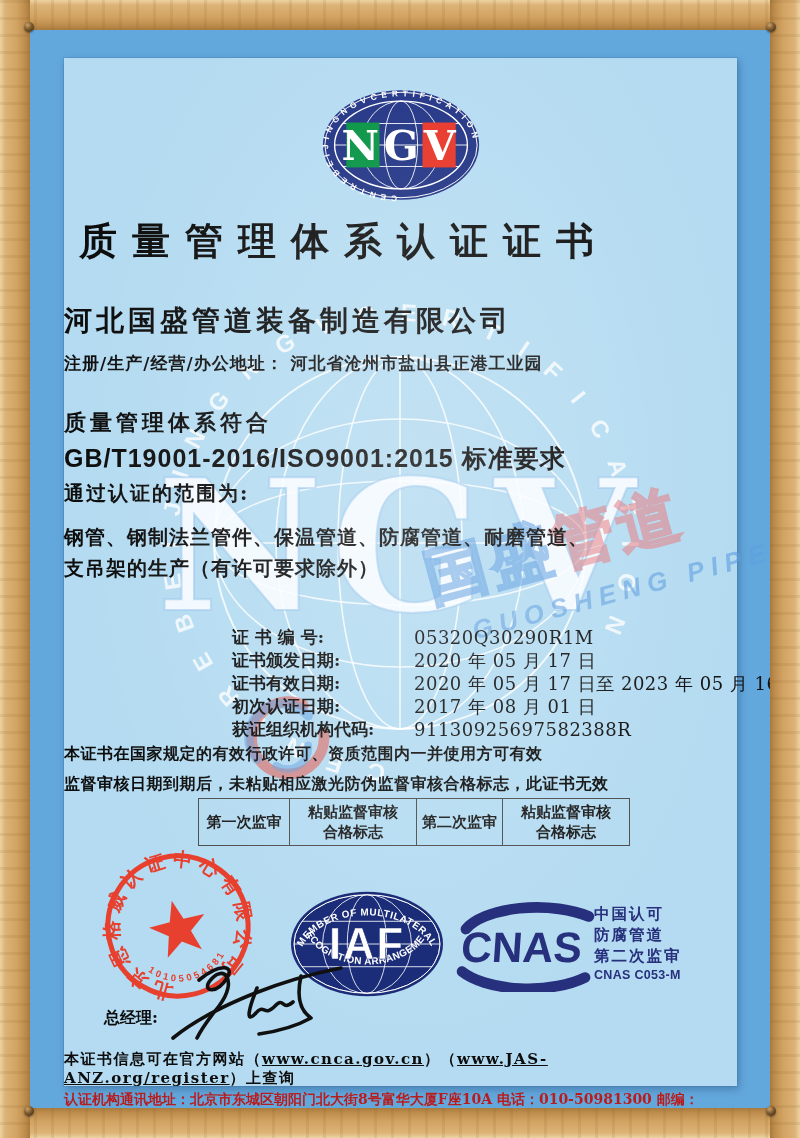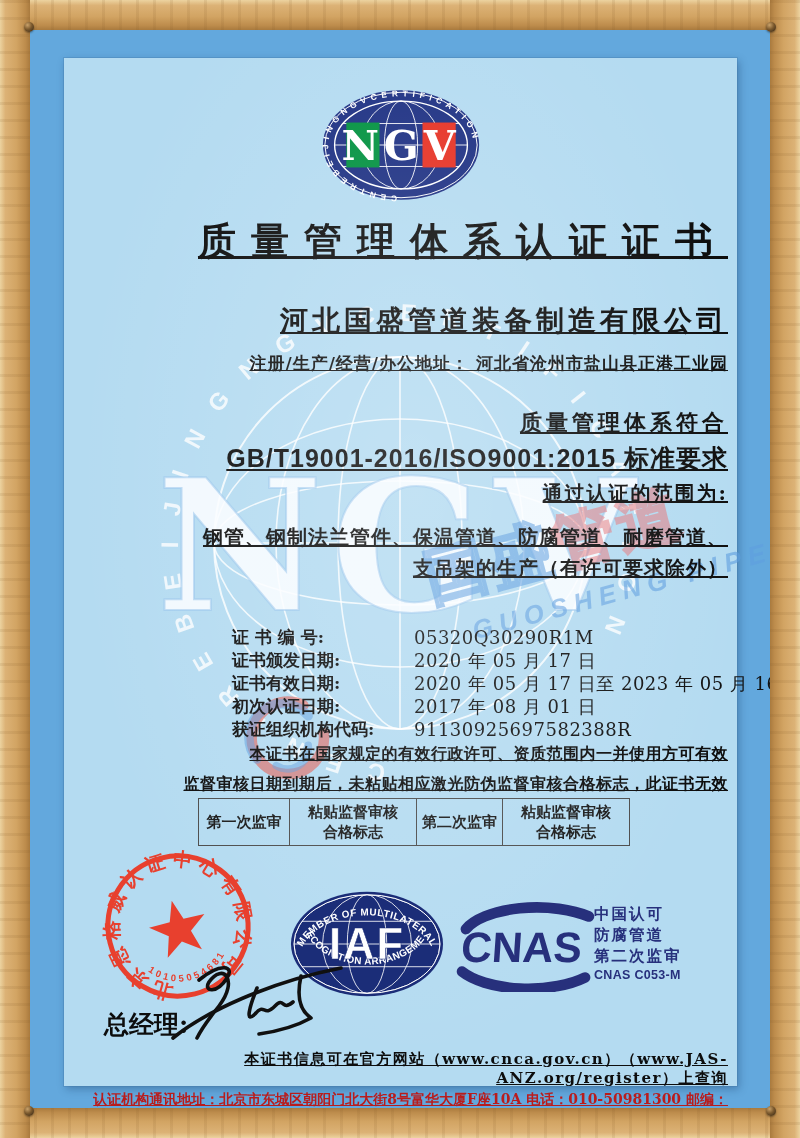--- a/index.html
+++ b/index.html
@@ -27,21 +27,21 @@
     box-shadow:0 1px 2px rgba(0,0,0,.4);}
   
   .paper{
     position:absolute;left:64px;top:58px;width:673px;height:1028px;z-index:1;
     background:#b4dbf1;
     box-shadow:0 0 0 1px rgba(60,110,160,.25), 2px 3px 8px rgba(20,50,90,.35);
   }
   .paper::after{content:"";position:absolute;inset:0;pointer-events:none;
     background:radial-gradient(ellipse at 52% 42%,rgba(255,255,255,.20) 0%,rgba(255,255,255,0) 68%);}
   .abs{position:absolute;}
-  .ctr{left:0;right:9px;text-align:right;text-decoration:underline;}
+  .ctr{left:0;right:16px;text-align:left;}
   
   .wm-ngv{left:56px;top:230px;z-index:0;pointer-events:none;}
   .wm-gs{left:130px;top:470px;width:560px;height:230px;z-index:0;pointer-events:none;
     transform:rotate(-15deg);}
   .wm-gs .cn{position:absolute;left:250px;top:0;font-size:62px;font-weight:bold;white-space:nowrap;
     letter-spacing:4px;color:transparent;}
   .wm-gs .cn .b{-webkit-text-stroke:2.2px rgba(96,158,222,.62);}
   .wm-gs .cn .r{-webkit-text-stroke:2.2px rgba(228,122,128,.58);}
   .wm-gs .en{position:absolute;left:282px;top:88px;font-size:26px;font-weight:bold;font-style:italic;
     font-family:"Liberation Sans",sans-serif;letter-spacing:7px;color:rgba(96,158,222,.62);white-space:nowrap;}
@@ -70,21 +70,21 @@
     text-align:center;vertical-align:middle;height:46px;padding:0 4px;line-height:1.35;}
   .audit .w1{width:82px;} .audit .w2{width:118px;} .audit .w3{width:77px;} .audit .w4{width:118px;}
   
   .seal{left:34px;top:788px;z-index:3;}
   .iaf{left:224px;top:830px;z-index:2;}
   .cnas{left:388px;top:842px;z-index:2;}
   .cnas-text{left:530px;top:845px;z-index:2;color:#27307c;}
   .cnas-text .cnl{font-size:15.5px;font-weight:bold;line-height:21px;letter-spacing:2px;}
   .cnas-text .enl{font-size:12.5px;font-weight:bold;line-height:19px;
     font-family:"Liberation Sans",sans-serif;letter-spacing:.3px;}
-  .gm-label{left:40px;top:950px;font-size:25px;font-weight:bold;color:#0d0d0d;z-index:2;}
+  .gm-label{left:40px;top:950px;font-size:16px;font-weight:bold;color:#0d0d0d;z-index:2;}
   .signature{left:105px;top:896px;z-index:4;}
   
   .footer1{top:992px;font-size:15px;font-weight:bold;color:#0d0d0d;letter-spacing:1.5px;z-index:2;}
   .footer1 .url{text-decoration:underline;}
   .footer2{top:1015px;font-size:14px;font-weight:bold;color:#b91c1c;letter-spacing:0;z-index:2;margin-top:18px;}
 </style>
 </head>
 <body>
 
 <div class="frame top"></div>

